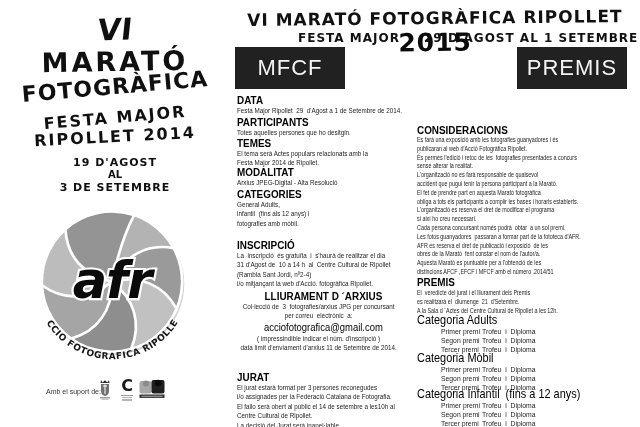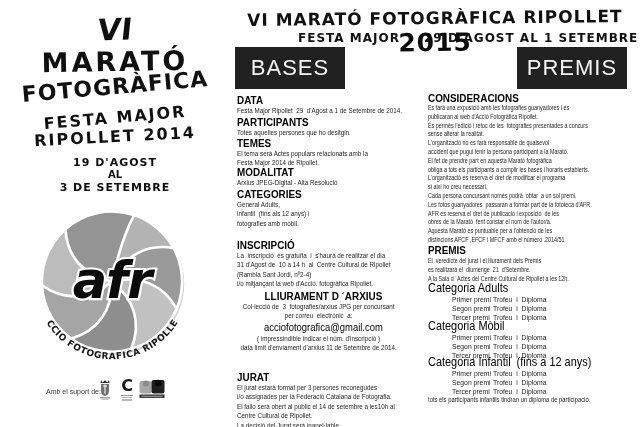--- a/index.html
+++ b/index.html
@@ -30,21 +30,21 @@
 
   
   .box{background:#212121;color:#fff;display:flex;align-items:center;justify-content:center;}
   .box-bases{left:235px;top:47px;width:110px;height:42px;}
   .box-premis{left:517px;top:47px;width:110px;height:42px;}
   .box-label{font-size:22px;letter-spacing:1px;color:#f4f4f4;}
 
   
   .col{position:absolute;top:0;height:331px;}
   .col-bases{left:237px;width:192px;}
-  .col-premis{left:428px;width:200px;}
+  .col-premis{left:417px;width:200px;margin-top:32px;}
   .sec{position:absolute;left:0;width:100%;}
   .h{font-weight:bold;font-size:11px;line-height:12px;color:#000;
      transform:scaleX(.9);transform-origin:0 0;white-space:pre;}
   .bl{font-size:7.4px;line-height:9.4px;color:#222;
      transform:scaleX(.85);transform-origin:0 0;white-space:pre;}
   .rl{font-size:7.2px;line-height:8.8px;color:#222;
      transform:scaleX(.75);transform-origin:0 0;white-space:pre;}
   .email{font-size:10.5px;line-height:13px;color:#000;
      transform:scaleX(.9);transform-origin:0 0;white-space:pre;}
   .cat{font-size:13px;line-height:14px;color:#000;
@@ -121,21 +121,21 @@
     </svg>
   </div>
 
   <div class="abs ht">
     <span class="ht-main">VI MARATÓ  FOTOGRÀFICA RIPOLLET </span><span class="ht-year">2015</span>
   </div>
   <div class="abs hsub hsubL">FESTA MAJOR</div>
   <div class="abs hsub hsubR">29 D'AGOST AL 1 SETEMBRE</div>
 
   <div class="abs box box-bases">
-    <span class="box-label">BASES</span>
+    <span class="box-label">MFCF</span>
   </div>
   <div class="abs box box-premis">
     <span class="box-label">PREMIS</span>
   </div>
 
   <div class="col col-bases">
 
     <div class="sec" id="sec-data">
       <div class="h">DATA</div>
       <div class="bl">Festa Major Ripollet  29  d'Agost a 1 de Setembre de 2014.</div>

